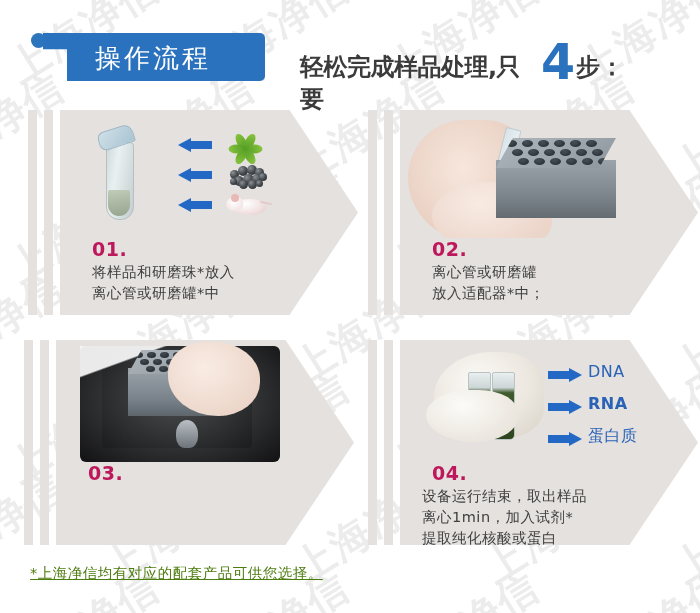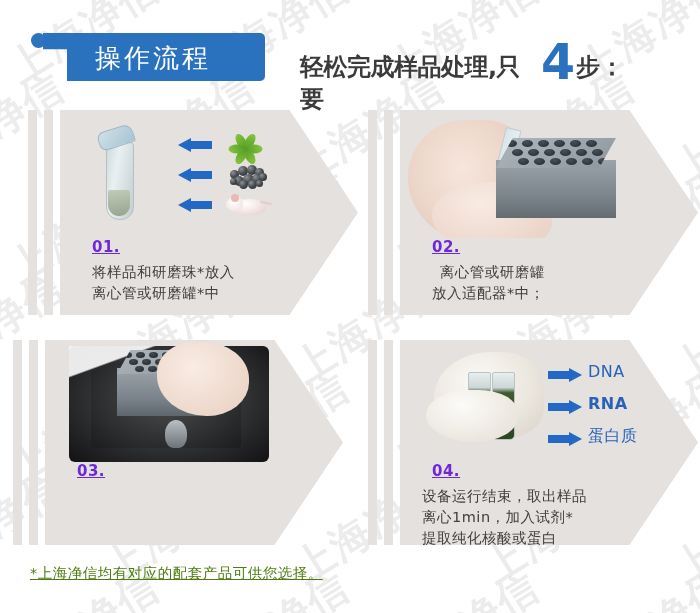--- a/index.html
+++ b/index.html
@@ -85,22 +85,22 @@
     position:absolute;
     left:0;top:104px;
     width:700px;height:450px;
     z-index:4;
   }
   .card{
     position:absolute;
     width:330px;height:205px;
   }
   .card.c1{left:28px;top:6px;}
-  .card.c2{left:368px;top:6px;text-align:right;}
-  .card.c3{left:13px;top:236px;}
+  .card.c2{left:368px;top:6px;}
+  .card.c3{left:24px;top:236px;}
   .card.c4{left:368px;top:236px;}
 
   .stripe{
     position:absolute;
     top:0;height:205px;
     background:#e4e1df;
   }
   .stripe.s1{left:0px;width:9px;}
   .stripe.s2{left:16px;width:9px;}
 
@@ -115,25 +115,24 @@
   }
 
   
   .photo{
     position:absolute;
     overflow:hidden;
   }
 
   .num{
     position:absolute;
-    font-size:15px;
+    font-size:19px;
     font-weight:700;
-    color:#6d28d9;
+    color:#be185d;
     letter-spacing:0.5px;
-    text-decoration:underline;
   }
   .caption{
     position:absolute;
     font-size:14.5px;
     line-height:21px;
     color:#3f3f3f;
     letter-spacing:0.5px;
     white-space:pre-line;
   }
 

